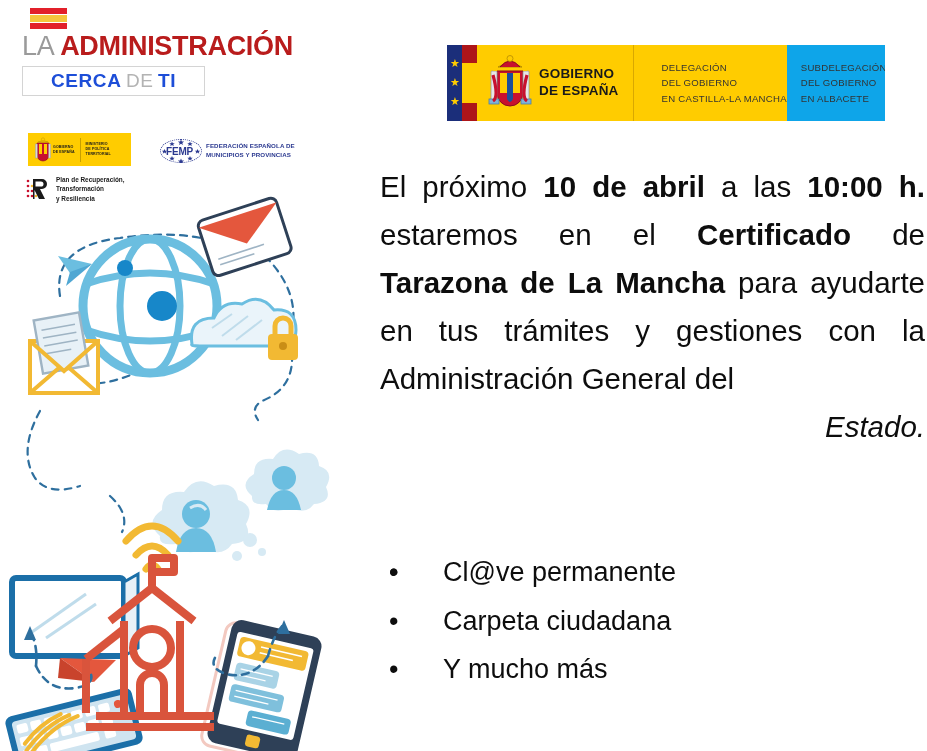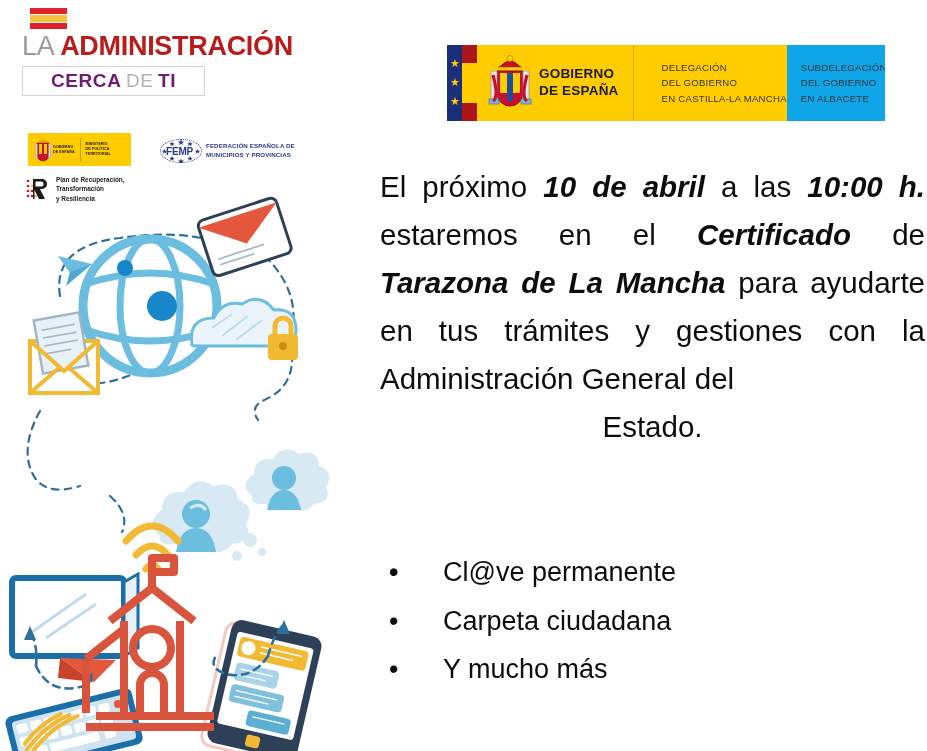--- a/index.html
+++ b/index.html
@@ -17,21 +17,21 @@
 
   #brand-title{position:absolute;left:22px;top:33px;font-size:27px;
       letter-spacing:-.3px;white-space:nowrap;line-height:1;}
   #brand-title .light{color:#9a9a9a;font-weight:400;}
   #brand-title .heavy{color:#b91c1c;font-weight:700;}
 
   #brand-subtitle-box{position:absolute;left:22px;top:66px;width:183px;height:30px;
       border:1px solid #d4d4d4;box-sizing:border-box;display:flex;
       align-items:center;justify-content:center;}
   #brand-subtitle-box span{font-size:19px;letter-spacing:.6px;}
-  #brand-subtitle-box .heavy{font-weight:700;color:#701a75;}
+  #brand-subtitle-box .heavy{font-weight:700;color:#1d4ed8;}
   #brand-subtitle-box .light{font-weight:400;color:#b3b3b3;}
 
   
   .logo-gob{position:absolute;left:28px;top:133px;width:103px;height:33px;
       background:#FFCC00;display:flex;align-items:center;}
   .logo-gob .crest{width:20px;height:25px;margin-left:5px;flex:none;position:relative;}
   .logo-gob .sep{width:1px;height:24px;background:#c79f00;margin:0 5px;}
   .logo-gob .txt{font-size:3.6px;line-height:1.35;color:#1a1a1a;font-weight:700;
       letter-spacing:.1px;}
   .logo-gob .txt.second{width:40px;}
@@ -76,22 +76,22 @@
       line-height:1.25;margin-left:6px;letter-spacing:.2px;}
   #gov-banner .vline{width:1px;height:76px;background:#d9a800;}
   #gov-banner .deleg{font-size:9.6px;line-height:1.62;color:#333;margin-left:28px;
       letter-spacing:.25px;white-space:nowrap;}
   #gov-banner .subdeleg{font-size:9.6px;line-height:1.62;color:#333;margin-left:14px;
       letter-spacing:.25px;white-space:nowrap;}
 
   #announcement{position:absolute;left:5px;top:163px;width:545px;
       font-size:29.5px;line-height:48px;text-align:justify;
       text-justify:inter-word;color:#0d0d0d;}
-  #announcement b{font-weight:700;font-style:italic;}
-  #announcement .lastline{text-align:center;}
+  #announcement b{font-weight:700;}
+  #announcement .lastline{text-align:right;font-style:italic;}
 
   #service-list{position:absolute;left:5px;top:548px;width:545px;
       list-style:none;margin:0;padding:0;}
   #service-list li{font-size:27px;line-height:48.5px;color:#0d0d0d;
       position:relative;padding-left:63px;}
   #service-list li .bullet{position:absolute;left:9px;top:0;font-size:27px;}
 </style>
 </head>
 <body>
 

